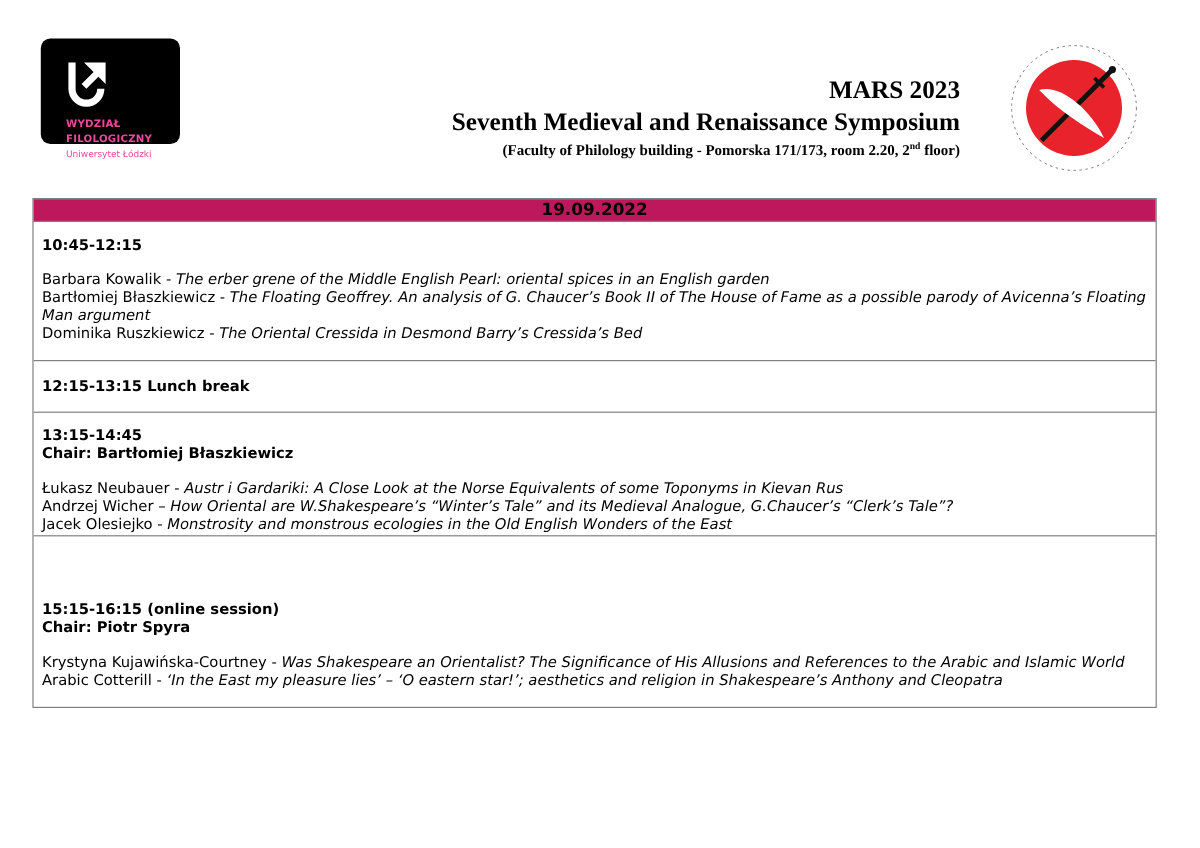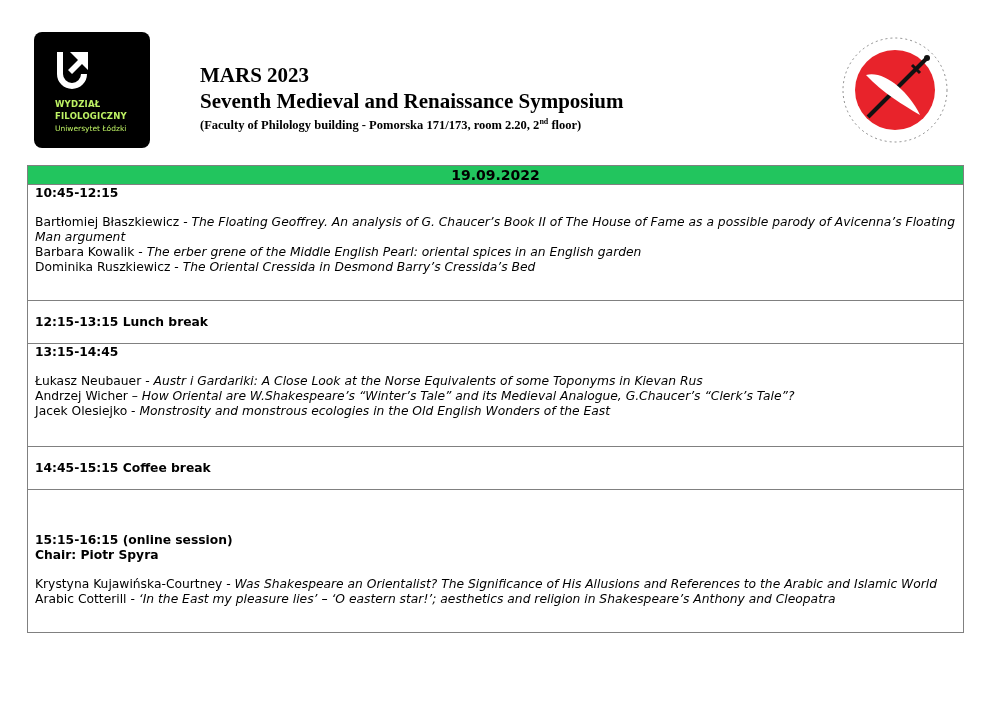--- a/index.html
+++ b/index.html
@@ -1,31 +1,31 @@
 <!DOCTYPE html>
 <html><head>
 <meta charset="utf-8">
 <style>
   html, body { margin: 0; padding: 0; background: #ffffff; }
   body { width: 1000px; height: 707px; position: relative; overflow: hidden; font-family: "DejaVu Sans", sans-serif; color: #000; }
-  .logo-left { position: absolute; left: 34px; top: 32px; width: 116px; height: 116px; background: #000; border-radius: 8px; color: #bef264; }
+  .logo-left { position: absolute; left: 34px; top: 32px; width: 116px; height: 88px; background: #000; border-radius: 8px; color: #ec4899; }
   .logo-left svg { position: absolute; left: 20px; top: 16px; }
   .logo-left .l1, .logo-left .l2 { position: absolute; left: 21px; font-family: "DejaVu Sans", sans-serif; font-weight: bold; font-size: 8.5px; letter-spacing: 0.2px; }
   .logo-left .l1 { top: 67px; }
   .logo-left .l2 { top: 79px; }
   .logo-left .l3 { position: absolute; left: 21px; top: 92px; font-size: 7.5px; }
-  .header { position: absolute; left: 200px; width: 600px; top: 62px; text-align: left; font-family: "Liberation Serif", serif; font-weight: bold; }
+  .header { position: absolute; left: 200px; width: 600px; top: 62px; text-align: right; font-family: "Liberation Serif", serif; font-weight: bold; }
   .header .t1 { font-size: 21px; line-height: 26px; }
   .header .t2 { font-size: 21px; line-height: 26px; }
   .header .t3 { font-size: 12.5px; line-height: 15px; }
   .header sup { font-size: 8px; }
   .logo-right { position: absolute; left: 838px; top: 35px; width: 115px; height: 110px; }
   .table { position: absolute; left: 27px; top: 165px; width: 937px; border: 1px solid #808080; box-sizing: border-box; }
-  .date-row { background: #22c55e; height: 18px; border-bottom: 1px solid #808080; text-align: center; font-weight: bold; font-size: 14px; line-height: 18px; }
-  .row { border-bottom: 1px solid #808080; box-sizing: border-box; padding: 1px 7px 0 7px; font-size: 12.3px; line-height: 15px; }
+  .date-row { background: #be185d; height: 18px; border-bottom: 1px solid #808080; text-align: center; font-weight: bold; font-size: 14px; line-height: 18px; }
+  .row { border-bottom: 1px solid #808080; box-sizing: border-box; padding: 12px 7px 0 7px; font-size: 12.3px; line-height: 15px; }
   .row:last-child { border-bottom: none; }
   .b { font-weight: bold; }
   .gap { height: 14px; }
   .it { font-style: italic; }
   .r1 { height: 116px; }
   .r2 { height: 43px; padding-top: 14px; }
   .r3 { height: 103px; }
   .r4 { height: 43px; padding-top: 14px; }
   .r5 { height: 100px; margin-top: 42px; }
 </style>
@@ -58,36 +58,36 @@
     <path d="M28 40 C45 35 70 55 82 80 C65 70 45 58 28 40 Z" fill="#fff"></path>
   </svg>
 </div>
 
 <div class="table">
   <div class="date-row">19.09.2022</div>
 
   <div class="row r1">
     <div class="b">10:45-12:15</div>
     <div class="gap"></div>
+    <div><span>Barbara Kowalik - </span><span class="it">The erber grene of the Middle English Pearl: oriental spices in an English garden</span></div>
     <div><span>Bartłomiej Błaszkiewicz - </span><span class="it">The Floating Geoffrey. An analysis of G. Chaucer’s Book II of The House of Fame as a possible parody of Avicenna’s Floating Man argument</span></div>
-    <div><span>Barbara Kowalik - </span><span class="it">The erber grene of the Middle English Pearl: oriental spices in an English garden</span></div>
     <div><span>Dominika Ruszkiewicz - </span><span class="it">The Oriental Cressida in Desmond Barry’s Cressida’s Bed</span></div>
   </div>
 
   <div class="row r2 b">12:15-13:15 Lunch break</div>
 
   <div class="row r3">
     <div class="b">13:15-14:45</div>
+    <div class="b">Chair: Bartłomiej Błaszkiewicz</div>
     <div class="gap"></div>
     <div><span>Łukasz Neubauer - </span><span class="it">Austr i Gardariki: A Close Look at the Norse Equivalents of some Toponyms in Kievan Rus</span></div>
     <div><span>Andrzej Wicher – </span><span class="it">How Oriental are W.Shakespeare’s “Winter’s Tale” and its Medieval Analogue, G.Chaucer’s “Clerk’s Tale”?</span></div>
     <div><span>Jacek Olesiejko - </span><span class="it">Monstrosity and monstrous ecologies in the Old English Wonders of the East</span></div>
   </div>
 
-  <div class="row r4 b">14:45-15:15 Coffee break</div>
 
   <div class="row r5">
     <div class="b">15:15-16:15 (online session)</div>
     <div class="b">Chair: Piotr Spyra</div>
     <div class="gap"></div>
     <div><span>Krystyna Kujawińska-Courtney - </span><span class="it">Was Shakespeare an Orientalist? The Significance of His Allusions and References to the Arabic and Islamic World</span></div>
     <div><span>Arabic Cotterill - </span><span class="it">‘In the East my pleasure lies’ – ‘O eastern star!’; aesthetics and religion in Shakespeare’s Anthony and Cleopatra</span></div>
   </div>
 </div>
 

